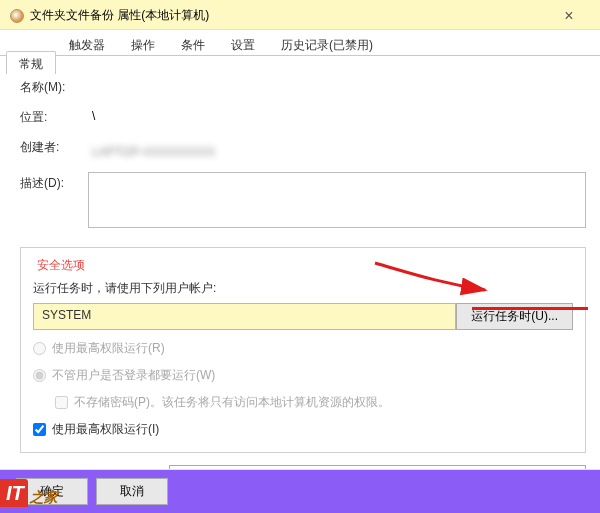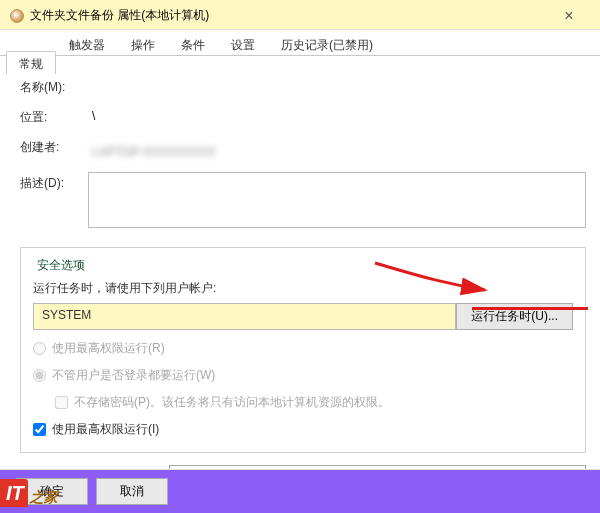--- a/index.html
+++ b/index.html
@@ -103,21 +103,21 @@
     .fieldset {
       border: 1px solid #d0d0d0;
       margin-top: 16px;
       padding: 10px 12px 14px;
     }
     .fieldset .legend {
       display: inline-block;
       background: #fff;
       margin-top: -19px;
       padding: 0 4px;
-      color: #14532d;
+      color: #ef4444;
     }
     .sec-label { margin-top: 6px; color: #333; }
     .user-row {
       display: flex;
       gap: 0;
       margin-top: 6px;
     }
     .user-box {
       flex: 1;
       border: 1px solid #b8b8b8;

